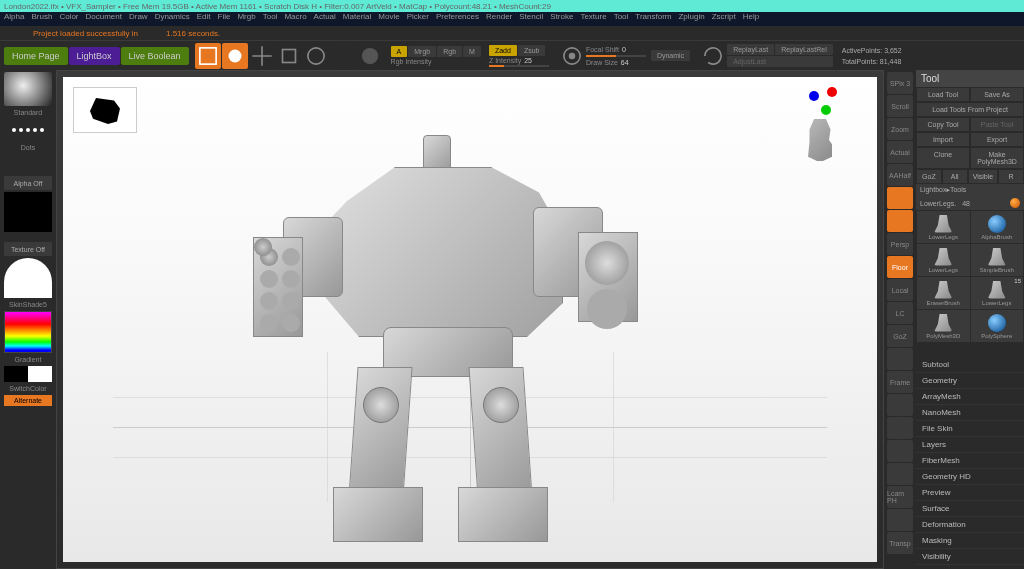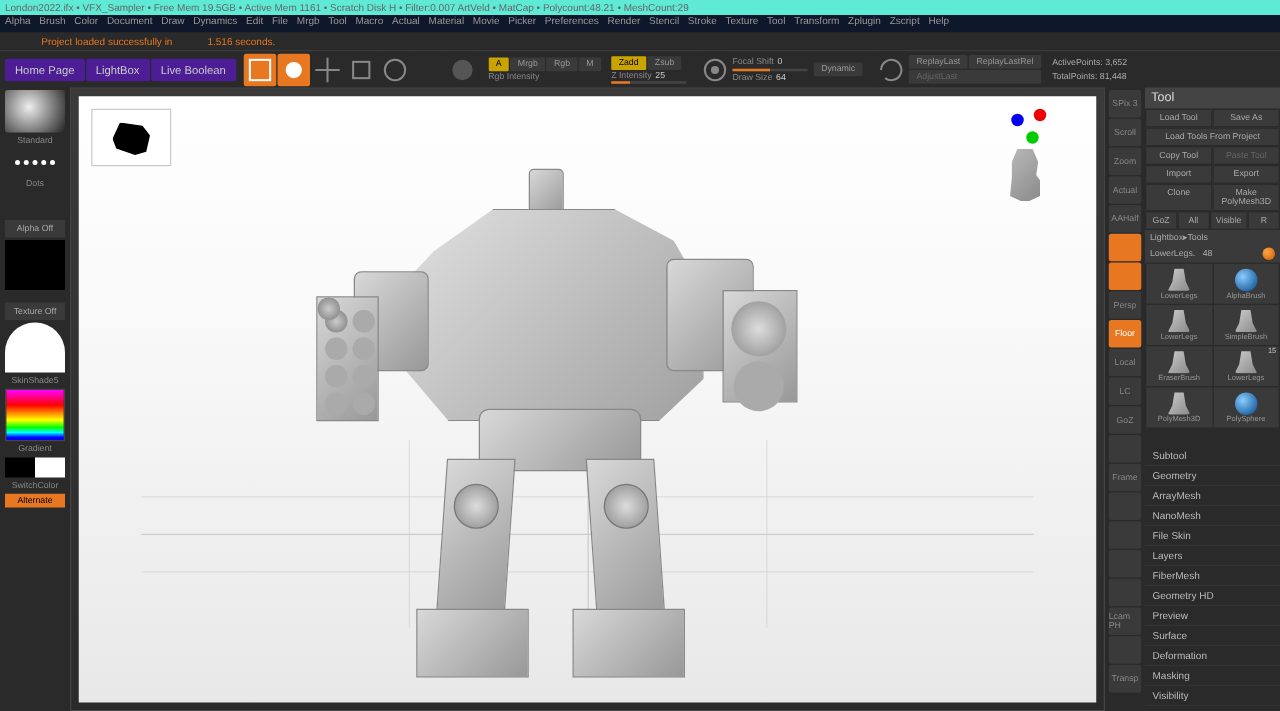--- a/index.html
+++ b/index.html
@@ -3,21 +3,21 @@
 <meta charset="utf-8">
 <style>
 * { margin: 0; padding: 0; box-sizing: border-box; font-family: Arial, sans-serif; user-select: none; }
 body { background: #2a2a2a; width: 1024px; height: 569px; overflow: hidden; color: #aaa; font-size: 9px; }
 .top-bar { height: 12px; background: #5eead4; display: flex; align-items: center; padding: 0 4px; color: #666; font-size: 8px; overflow: hidden; }
 .menu-bar { height: 14px; background: #0f172a; display: flex; align-items: flex-start; padding: 0 4px; gap: 7px; font-size: 8px; color: #999; }
 .status-bar { height: 14px; background: #2a2a2a; display: flex; align-items: center; padding: 0 6px; font-size: 8px; }
 .status-bar .msg { color: #e87722; padding-left: 27px; }
 .status-bar .sec { color: #e87722; padding-left: 28px; }
 .toolbar { height: 30px; background: #2a2a2a; display: flex; align-items: center; padding: 0 4px; gap: 1px; border-top: 1px solid #3a3a3a; }
-.tab { padding: 4px 8px; background: #4c1d95; color: #ccc; border-radius: 2px; font-size: 9px; cursor: pointer; }
+.tab { padding: 4px 8px; background: #4d7c0f; color: #ccc; border-radius: 2px; font-size: 9px; cursor: pointer; }
 .tab.active { background: #4c1d95; }
 .tool-btn { width: 26px; height: 26px; background: #3a3a3a; display: flex; align-items: center; justify-content: center; border-radius: 2px; cursor: pointer; }
 .tool-btn.orange { background: #e87722; color: #fff; }
 .tool-btn.dark { background: #2a2a2a; }
 .slider { width: 60px; height: 2px; background: #444; position: relative; }
 .slider .track { position: absolute; height: 2px; background: #e87722; }
 .pill-btn { padding: 2px 6px; background: #3a3a3a; color: #999; font-size: 7px; border-radius: 1px; cursor: pointer; }
 .pill-btn.yellow { background: #c9a400; color: #000; }
 .main { display: flex; height: 499px; }
 .left-panel { width: 56px; background: #2a2a2a; display: flex; flex-direction: column; align-items: center; padding: 2px; gap: 2px; }

